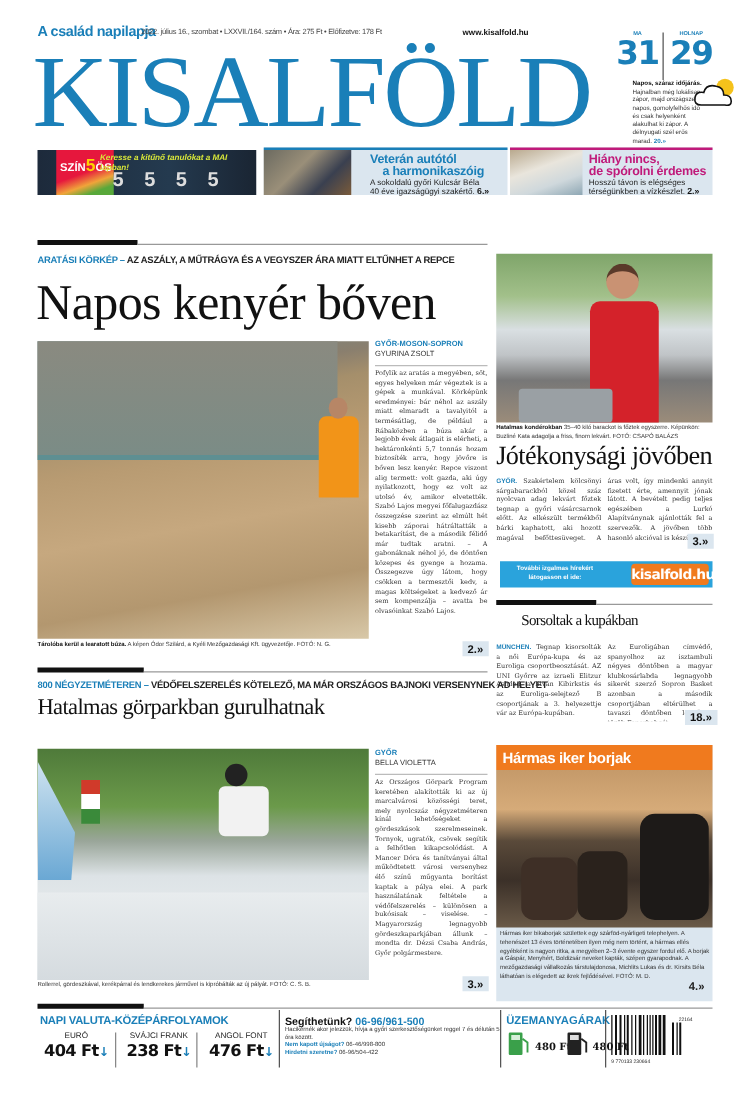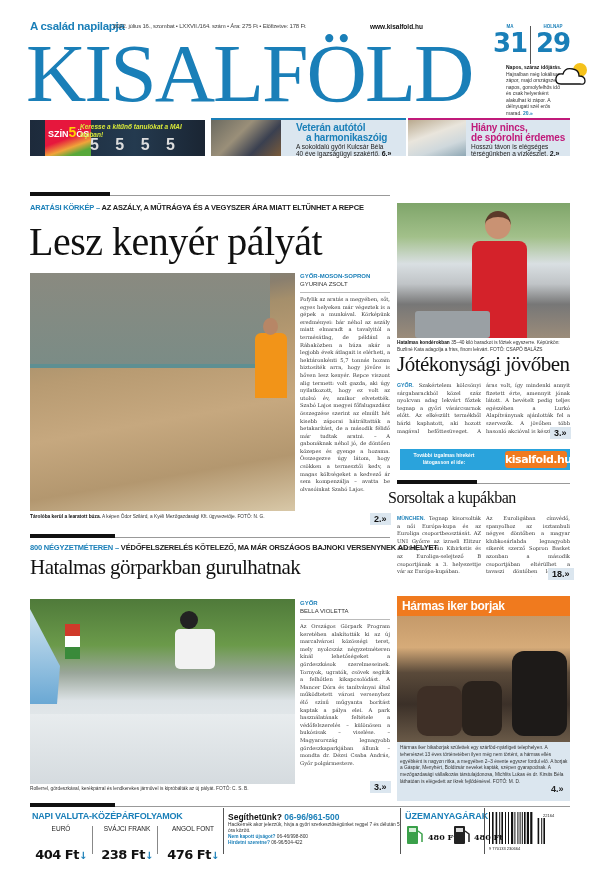--- a/index.html
+++ b/index.html
@@ -49,21 +49,21 @@
 .ph-grain{background:
  linear-gradient(180deg,rgba(90,130,140,.0) 0,rgba(90,130,140,.0) 100%),
  linear-gradient(170deg,#6f8a8a 0%,#8a7f6e 18%,#a58f6b 25%,#b89b72 40%,#c6a87f 60%,#b3976f 80%,#d8c8a8 100%)}
 .ph-cook{background:linear-gradient(180deg,#7fa56a 0%,#a2c08a 25%,#d9dfe2 45%,#c0c4c7 60%,#777 75%,#9b8c7a 100%)}
 .ph-skate{background:linear-gradient(180deg,#4f7a3a 0%,#6b9a4a 25%,#9aa69a 40%,#dde3e6 55%,#e9edef 80%,#d7dde0 100%)}
 .ph-calf{background:linear-gradient(180deg,#c59a6a 0%,#d6ab79 25%,#5a4a3a 45%,#3b3028 70%,#6a5a48 100%)}
 
 #fx-title{left:32px;top:811px;font-size:9px;font-weight:bold;color:#1a7fb8;letter-spacing:-0.2px}
 .fxcol{top:825px;width:62px;text-align:center}
 .fxlab{font-size:6.5px;color:#222}
-.fxval{font-size:13px;font-weight:bold;color:#111;font-family:"DejaVu Sans",sans-serif;letter-spacing:-0.5px;margin-top:15px}
+.fxval{font-size:13px;font-weight:bold;color:#111;font-family:"DejaVu Sans",sans-serif;letter-spacing:-0.5px;margin-top:2px}
 .fxval .arr{color:#1a7fb8;font-size:10px}
 .vsep{width:1px;background:#888}
 #help{left:228px;top:812px;width:172px}
 #help .h1{font-size:8.5px;font-weight:bold;color:#111}
 #help .h1 span{color:#1a7fb8}
 #help .hl{font-size:4.8px;line-height:6px;color:#333}
 #help .hl b{color:#1a7fb8}
 #fuel-title{left:405px;top:811px;font-size:9px;font-weight:bold;color:#1a7fb8}
 .fuelval{position:absolute;font-size:8px;font-weight:bold;color:#111;font-family:"DejaVu Serif",serif}
 #barcode{left:487px;top:812px;width:80px;height:42px}
@@ -107,21 +107,21 @@
   <div class="tthumb" style="width:58px;background:linear-gradient(160deg,#b9a98e,#e9e5dc 40%,#cfd8dc 70%,#8ea7b4)"></div>
   <div class="ttitle" style="left:63px;top:3px;color:#c01a7a">Hiány nincs,</div>
   <div class="ttitle" style="left:63px;top:13px;color:#c01a7a">de spórolni érdemes</div>
   <div class="tsub" style="left:63px;top:23px">Hosszú távon is elégséges</div>
   <div class="tsub" style="left:63px;top:30px"><span>térségünkben a vízkészlet.</span> <span class="pgref">2.»</span></div>
 </div>
 
 <div class="abs rulethick" style="left:30px;top:192px;width:80px"></div>
 <div class="abs rule" style="left:110px;top:195px;width:280px"></div>
 <div class="abs kicker" style="left:30px;top:203px"><span class="k1">ARATÁSI KÖRKÉP –</span><span> AZ ASZÁLY, A MŰTRÁGYA ÉS A VEGYSZER ÁRA MIATT ELTŰNHET A REPCE</span></div>
-<div class="abs headline" style="left:29px;top:218px;font-size:40px">Lesz kenyér pályát</div>
+<div class="abs headline" style="left:29px;top:218px;font-size:40px">Napos kenyér bőven</div>
 
 <div class="abs ph-grain" style="left:30px;top:273px;width:265px;height:238px">
   <div style="position:absolute;left:0;top:0;width:240px;height:95px;background:linear-gradient(180deg,#8a8a80,#7b8c86);border-bottom:4px solid #5e8f92"></div>
   <div style="position:absolute;left:225px;top:60px;width:32px;height:65px;background:#f29418;border-radius:6px 6px 0 0"></div>
   <div style="position:absolute;left:233px;top:45px;width:15px;height:17px;background:#b78666;border-radius:50%"></div>
 </div>
 <div class="abs caption" style="left:30px;top:514px;width:265px"><b>Tárolóba kerül a learatott búza.</b><span> A képen Ódor Szilárd, a Kyéli Mezőgazdasági Kft. ügyvezetője. FOTÓ: N. G.</span></div>
 
 <div class="abs byline-loc" style="left:300px;top:273px">GYŐR-MOSON-SOPRON</div>
 <div class="abs byline-name" style="left:300px;top:281px">GYURINA ZSOLT</div>
@@ -143,29 +143,29 @@
 <div class="abs" style="left:400px;top:449px;width:170px;height:21px;background:#2aa3dc">
   <div style="position:absolute;left:4px;top:3px;width:80px;text-align:center;font-size:5px;font-weight:bold;color:#fff;line-height:6.5px">
       <div>További izgalmas hírekért</div>
       <div>látogasson el ide:</div>
     </div>
   <div style="position:absolute;left:105px;top:2px;width:62px;height:17px;background:#f07a1e;border-radius:3px;color:#fff;font-weight:bold;font-size:11px;text-align:center;line-height:17px;font-family:'DejaVu Sans',sans-serif;letter-spacing:-0.5px">kisalfold.hu</div>
 </div>
 
 <div class="abs rulethick" style="left:397px;top:480px;width:80px"></div>
 <div class="abs rule" style="left:477px;top:483px;width:93px"></div>
-<div class="abs headline" style="left:388px;top:489px;font-size:16px">Sorsoltak a kupákban</div>
+<div class="abs headline" style="left:417px;top:489px;font-size:12px">Sorsoltak a kupákban</div>
 <div class="abs body" style="left:397px;top:515px;width:84px;height:62px;overflow:hidden"><span class="loc">MÜNCHEN.</span> <span>Tegnap kisorsolták a női Európa-kupa és az Euroliga csoportbeosztását. AZ UNI Győrre az izraeli Elitzur Ashdod, a litván Kibirkstis és az Euroliga-selejtező B csoportjának a 3. helyezettje vár az Európa-kupában.</span></div>
 <div class="abs body" style="left:486px;top:515px;width:84px;height:62px;overflow:hidden">Az Euroligában címvédő, spanyolhoz az isztambuli négyes döntőben a magyar klubkosárlabda legnagyobb sikerét szerző Sopron Basket azonban a második csoportjában eltérülhet a tavaszi döntőben legyőzött török Fenerbahcét.</div>
 <div class="abs pagebox" style="left:548px;top:568px">18.»</div>
 
 <div class="abs rulethick" style="left:30px;top:534px;width:85px"></div>
 <div class="abs rule" style="left:115px;top:537px;width:275px"></div>
 <div class="abs kicker" style="left:30px;top:543px"><span class="k1">800 NÉGYZETMÉTEREN –</span><span> VÉDŐFELSZERELÉS KÖTELEZŐ, MA MÁR ORSZÁGOS BAJNOKI VERSENYNEK AD HELYET</span></div>
-<div class="abs headline" style="left:30px;top:555px;font-size:21px">Hatalmas görparkban gurulhatnak</div>
+<div class="abs headline" style="left:30px;top:555px;font-size:18px">Hatalmas görparkban gurulhatnak</div>
 
 <div class="abs ph-skate" style="left:30px;top:599px;width:265px;height:185px">
   <div style="position:absolute;left:0;top:10px;width:30px;height:95px;background:linear-gradient(180deg,#cfe3f0,#6aa8d4);clip-path:polygon(0 0,100% 60%,90% 100%,0 100%)"></div>
   <div style="position:absolute;left:35px;top:25px;width:15px;height:35px;background:linear-gradient(180deg,#d03a2a 33%,#fff 33%,#fff 66%,#3a8a3a 66%)"></div>
   <div style="position:absolute;left:145px;top:30px;width:40px;height:40px;background:#f2f2f2;border-radius:5px"></div>
   <div style="position:absolute;left:150px;top:12px;width:18px;height:18px;background:#222;border-radius:50%"></div>
   <div style="position:absolute;left:180px;top:145px;width:75px;height:5px;background:#e0622a"></div>
   <div style="position:absolute;left:0;top:115px;width:265px;height:70px;background:linear-gradient(180deg,#e8ecee,#d5dbdf)"></div>
 </div>
 <div class="abs caption" style="left:30px;top:786px;width:265px">Rollerrel, gördeszkával, kerékpárral és lendkerekes járművel is kipróbálták az új pályát. FOTÓ: C. S. B.</div>

